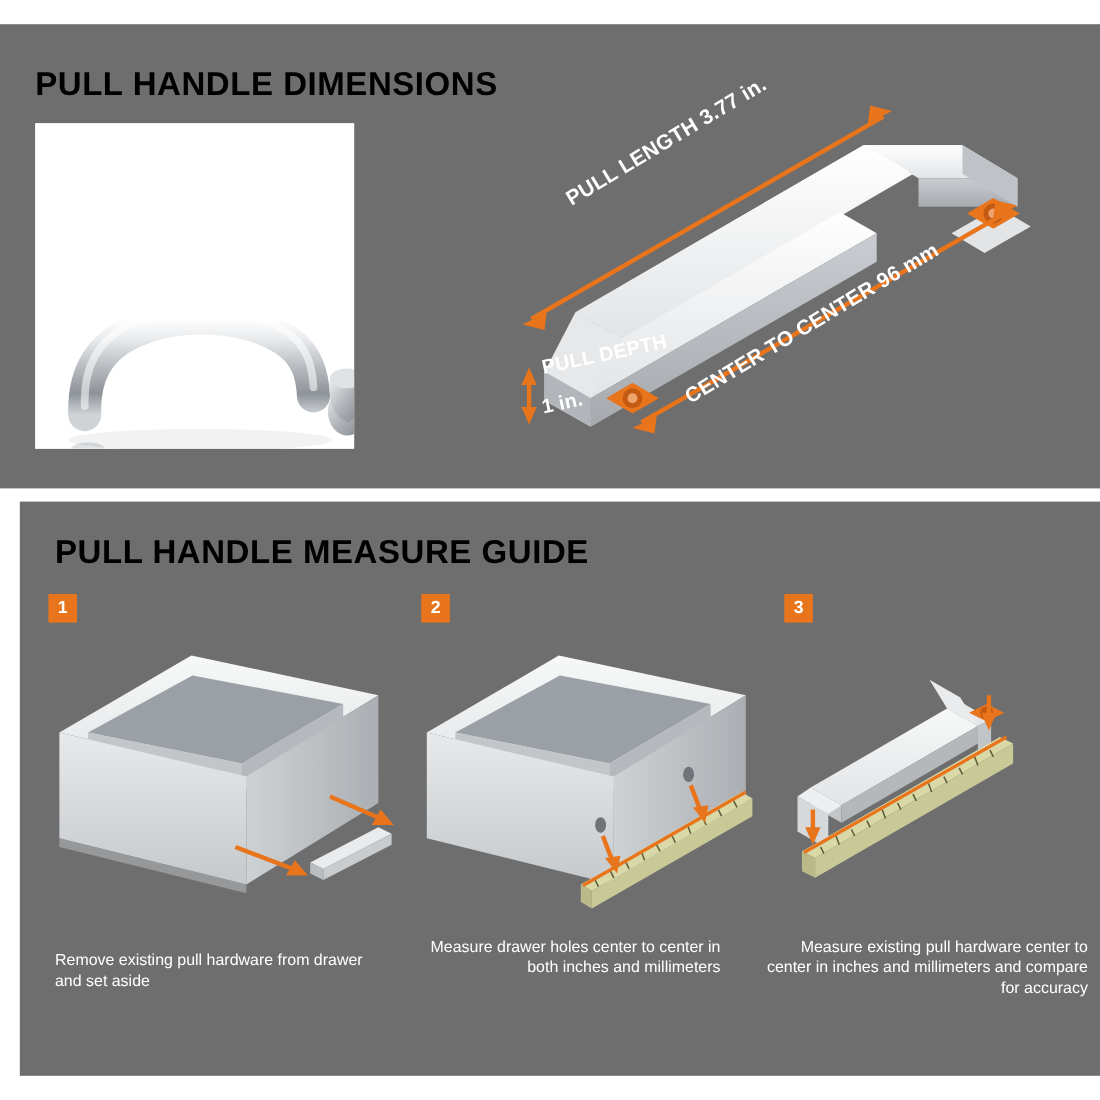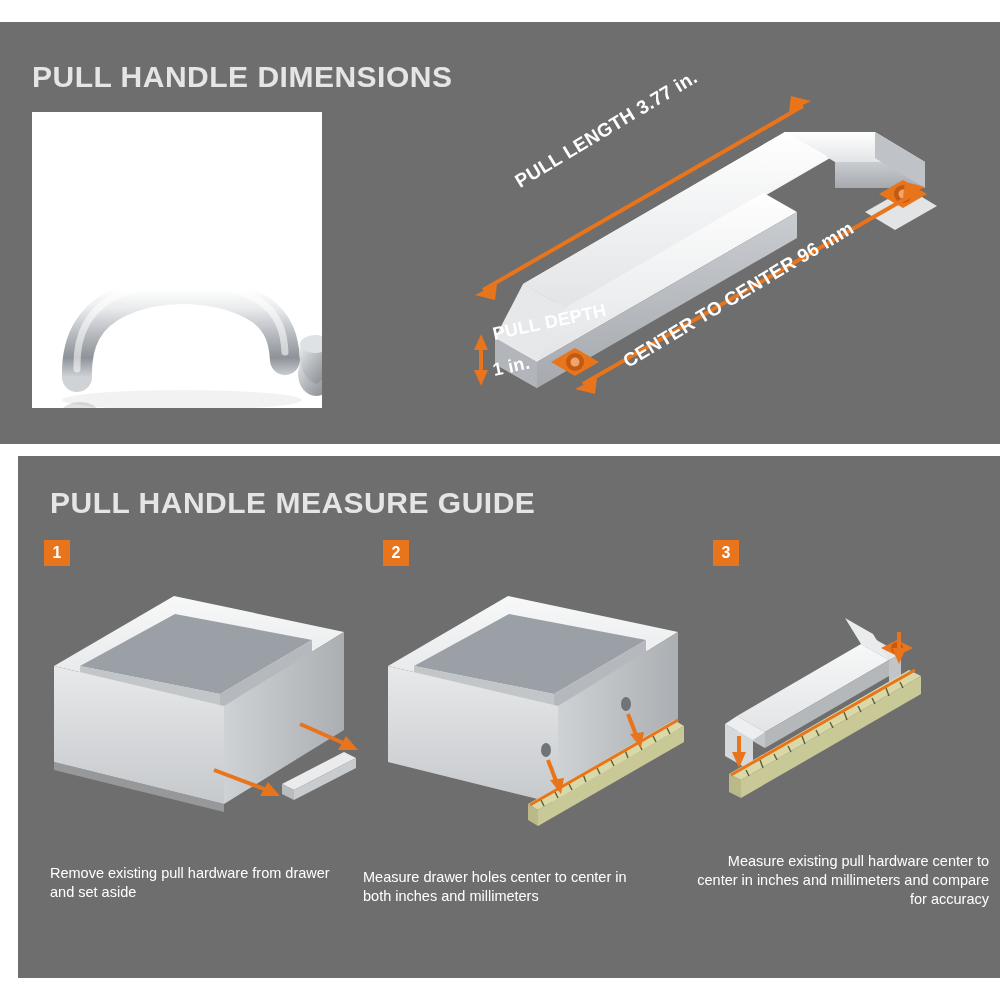--- a/index.html
+++ b/index.html
@@ -23,21 +23,21 @@
     position: absolute;
     left: 0;
     width: 1000px;
     background: #6e6e6e;
   }
   #panel-top { top: 22px; height: 422px; }
   #panel-bottom { top: 456px; height: 522px; margin-left: 18px; }
 
   .panel-title {
     position: absolute;
-    color: #e5e5e5;
+    color: #000000;
     font-weight: bold;
     letter-spacing: 0.5px;
     font-size: 30px;
     text-transform: uppercase;
   }
   #title-top { left: 32px; top: 38px; }
   #title-bottom { left: 32px; top: 30px; }
 
   
   .photo-box {
@@ -299,21 +299,21 @@
 
           <g stroke="#e8741c" stroke-width="4" fill="#e8741c">
             <line x1="170" y1="186" x2="180" y2="212"></line>
             <polygon points="183,220 172,206 186,204" stroke="none"></polygon>
             <line x1="250" y1="140" x2="260" y2="166"></line>
             <polygon points="263,174 252,160 266,158" stroke="none"></polygon>
           </g>
         </svg>
       </div>
 
-      <div class="step-caption" style="left:-20px; top:412px; width:292px;">Measure drawer holes center to center in both inches and millimeters</div>
+      <div class="step-caption" style="left:-20px; top:396px; width:292px;text-align:right;">Measure drawer holes center to center in both inches and millimeters</div>
     </div>
 
     <div class="step-col" style="left:695px;">
       <div class="step-badge" style="left:0; top:84px;">3</div>
 
       <div class="svgwrap" style="left:-20px; top:118px;">
         <svg width="300" height="280" viewBox="0 0 300 280">
 
           <polygon points="44,142 168,70 196,86 72,158" fill="url(#dTop)"></polygon>
           <polygon points="44,142 72,158 72,174 44,158" fill="#c3c6c9"></polygon>

